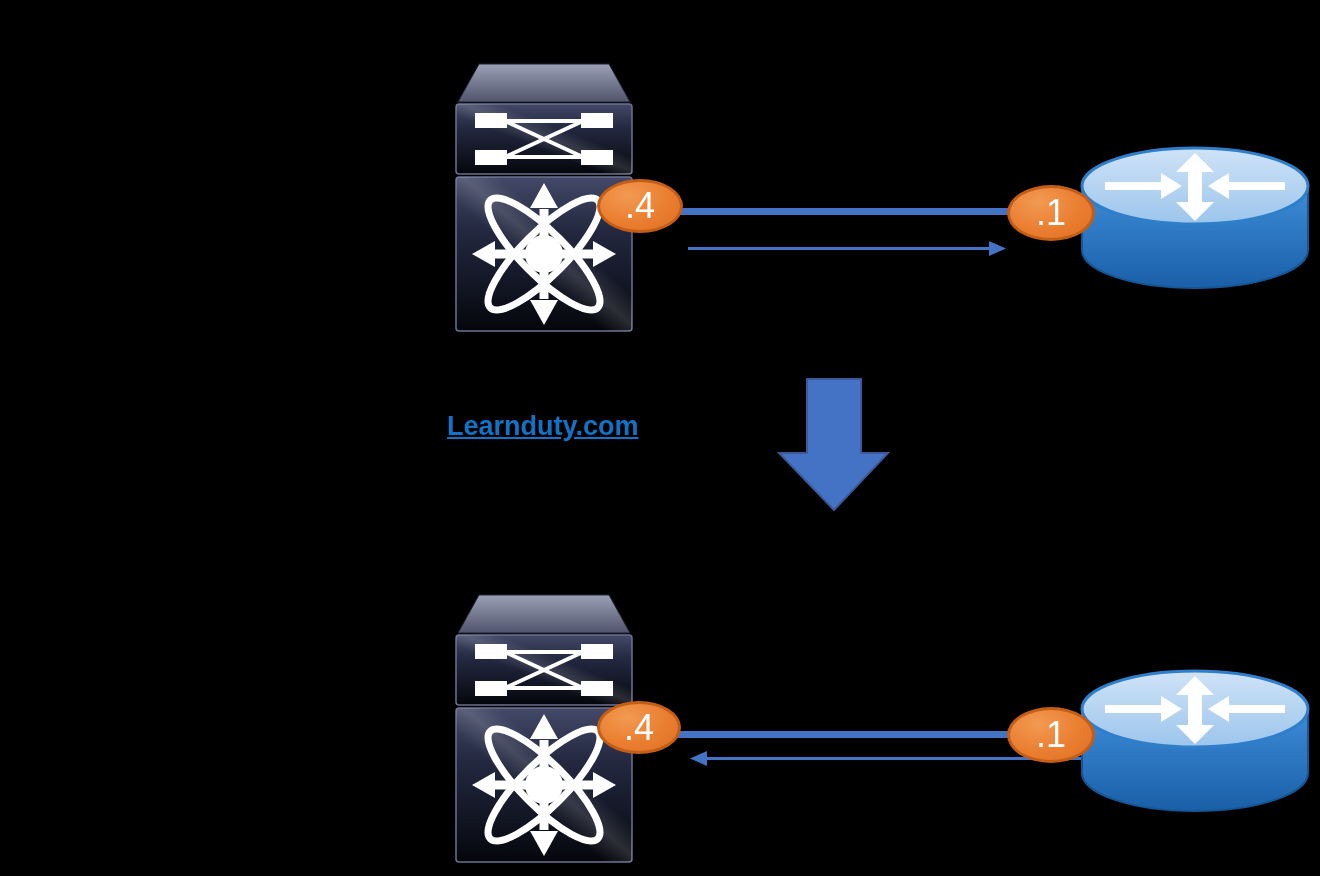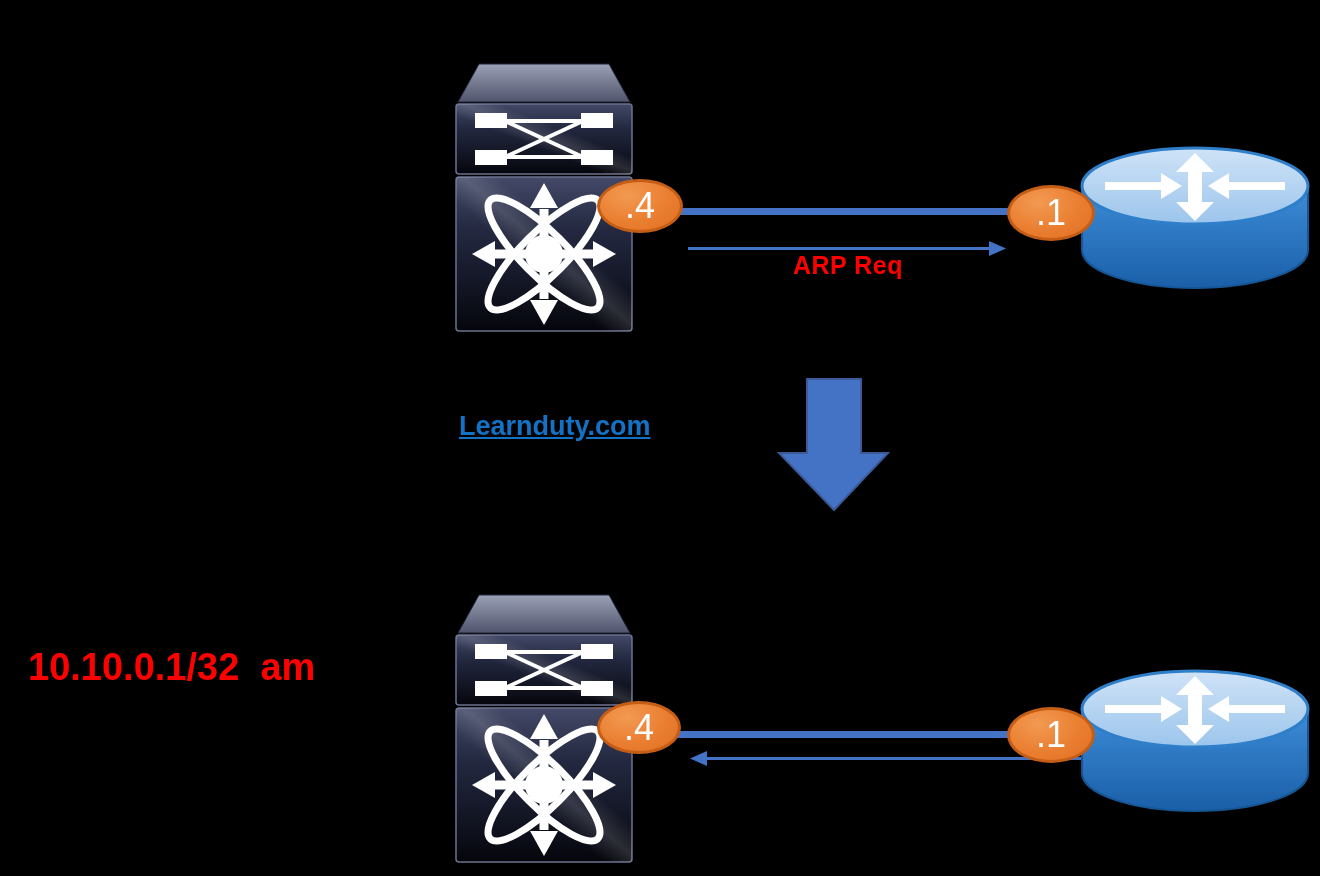--- a/index.html
+++ b/index.html
@@ -23,21 +23,20 @@
   }
   
   .arp-label{
     position:absolute;width:200px;text-align:center;z-index:4;
     color:#FF0000;font-size:25px;font-weight:bold;letter-spacing:0.5px;
   }
   .watermark{
     position:absolute;left:447px;top:411px;z-index:4;
     color:#1273C6;font-size:27px;font-weight:bold;text-decoration:underline;
     cursor:pointer;
-    margin-left:12px;
   }
   .note-red{
     position:absolute;left:28px;top:646px;z-index:4;
     color:#FF0000;font-size:38px;font-weight:bold;white-space:pre;
   }
   .down-arrow-svg{position:absolute;left:777px;top:377px;z-index:2;}
   .hidden-defs{position:absolute;width:0;height:0;overflow:hidden;}
 </style>
 </head>
 <body>
@@ -126,41 +125,39 @@
       <use href="#sym-switch"></use>
     </svg>
 
   <div class="thick-line" style="left:676px;top:208px;width:410px;"></div>
 
   <svg class="thin-arrow" style="left:688px;top:240px;" width="320" height="17">
     <line x1="0" y1="8.5" x2="301" y2="8.5" stroke="#4472C4" stroke-width="3"></line>
     <polygon points="301,1 301,16 318,8.5" fill="#4472C4"></polygon>
   </svg>
 
-  <div class="arp-label" style="left:748px;top:251px;">ARP Req</div>
 
   <svg class="router-svg" style="left:1077px;top:142px;" viewBox="0 0 236 150">
       <use href="#sym-router"></use>
     </svg>
 
   <div class="badge" style="left:597px;top:179px;width:86px;height:54px;">
     <span>.4</span>
   </div>
 
   <div class="badge" style="left:1007px;top:185px;width:88px;height:56px;">
     <span>.1</span>
   </div>
 
   <div class="watermark">Learnduty.com</div>
 
   <svg class="down-arrow-svg" width="113" height="135">
     <polygon points="30,2 84,2 84,76 111,76 57,133 2,76 30,76" fill="#4472C4" stroke="#3d5a98" stroke-width="2" stroke-linejoin="miter"></polygon>
   </svg>
 
-  <div class="note-red">10.10.0.1/32  am</div>
 
   <svg class="switch-svg" style="left:449px;top:592px;" viewBox="0 0 190 276">
       <use href="#sym-switch"></use>
     </svg>
 
   <div class="thick-line" style="left:674px;top:731px;width:410px;"></div>
 
   <svg class="thin-arrow" style="left:688px;top:750px;" width="406" height="18">
     <polygon points="19,1 19,16 2,8.5" fill="#4472C4"></polygon>
     <line x1="19" y1="8.5" x2="404" y2="8.5" stroke="#4472C4" stroke-width="3"></line>

